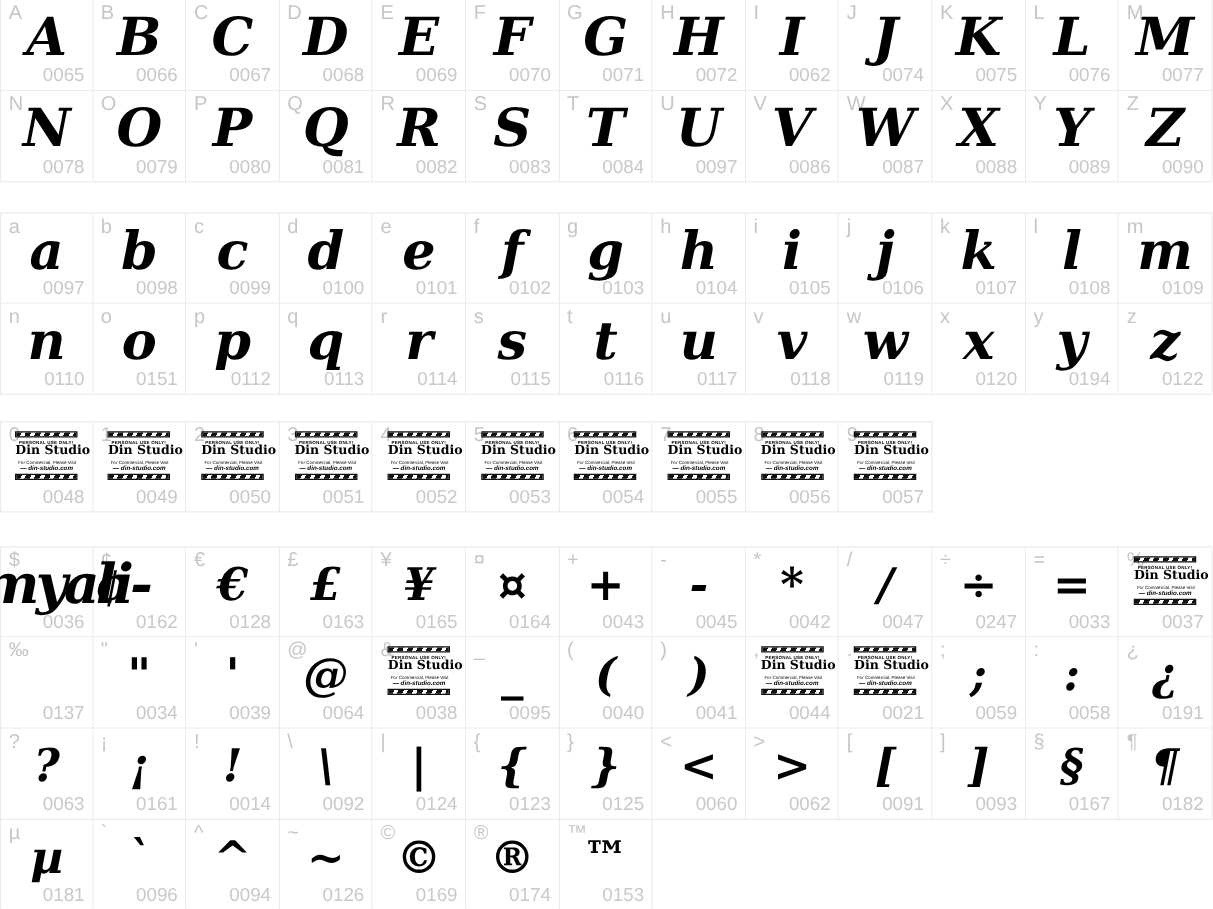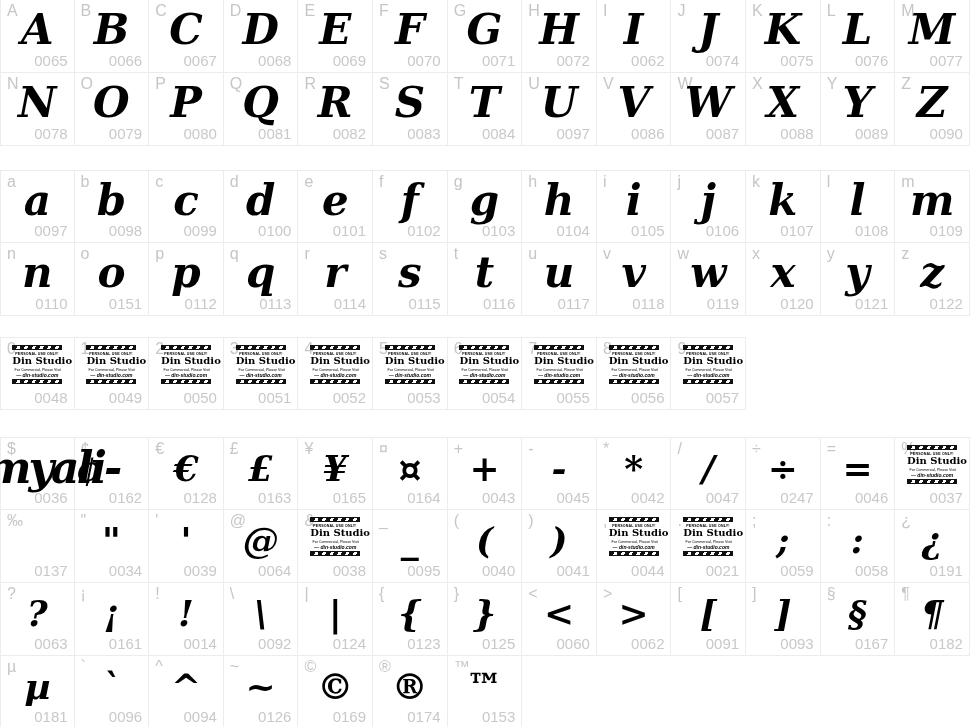--- a/index.html
+++ b/index.html
@@ -313,21 +313,21 @@
     <span class="cell-code">0119</span>
   </div>
         <div class="cell">
     <span class="cell-label">x</span>
     <span class="cell-glyph">x</span>
     <span class="cell-code">0120</span>
   </div>
         <div class="cell">
     <span class="cell-label">y</span>
     <span class="cell-glyph">y</span>
-    <span class="cell-code">0121</span>
+    <span class="cell-code">0194</span>
   </div>
         <div class="cell">
     <span class="cell-label">z</span>
     <span class="cell-glyph">z</span>
     <span class="cell-code">0122</span>
   </div>
       </div>
     </div>
     <div class="group group-digits">
       <div class="row">
@@ -506,21 +506,21 @@
     <span class="cell-code">0047</span>
   </div>
         <div class="cell">
     <span class="cell-label">÷</span>
     <span class="cell-glyph">÷</span>
     <span class="cell-code">0247</span>
   </div>
         <div class="cell">
     <span class="cell-label">=</span>
     <span class="cell-glyph">=</span>
-    <span class="cell-code">0046</span>
+    <span class="cell-code">0033</span>
   </div>
         <div class="cell">
     <span class="cell-label">%</span>
     <div class="watermark">
     <div class="wm-stripe"></div>
     <div class="wm-top">PERSONAL USE ONLY!</div>
     <div class="wm-brand">Din Studio</div>
     <div class="wm-mid">For Commercial, Please Visit</div>
     <div class="wm-site">— din-studio.com</div>
     <div class="wm-stripe"></div>

